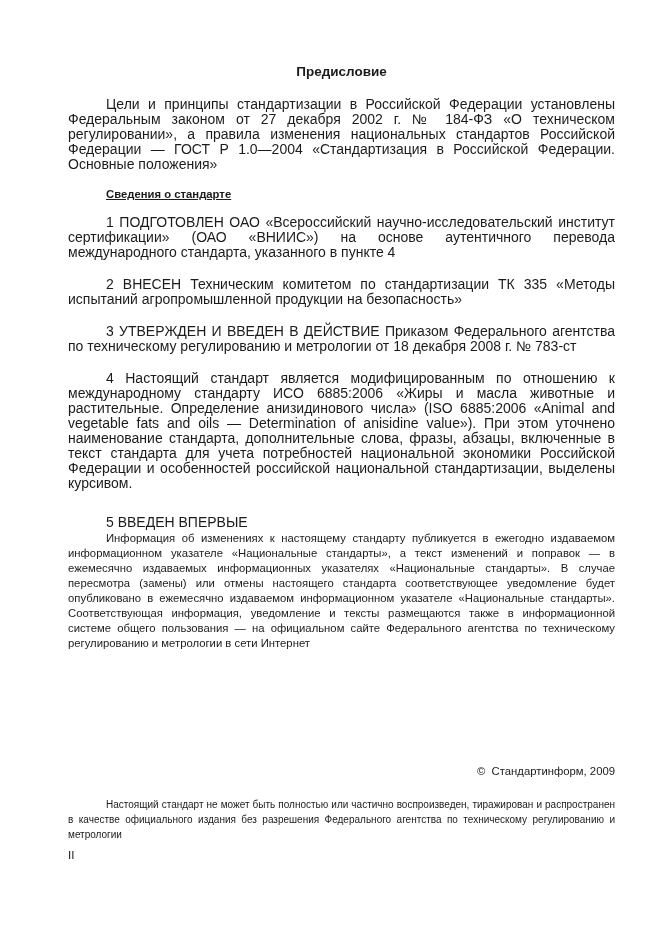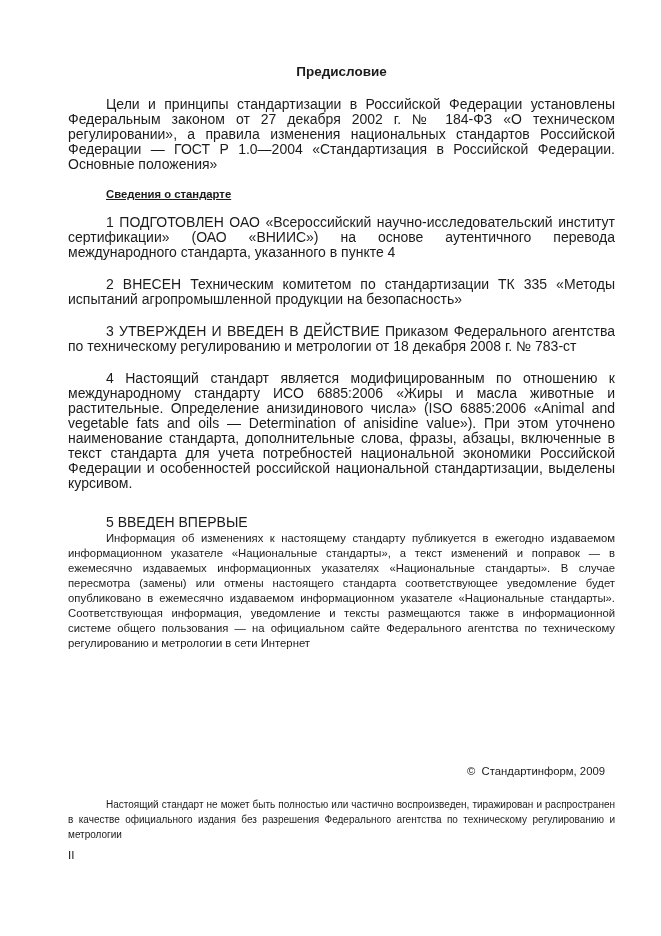--- a/index.html
+++ b/index.html
@@ -53,21 +53,21 @@
     right: 46px;
     top: 531px;
     font-size: 11.3px;
     line-height: 15px;
     text-align: justify;
     text-indent: 38px;
     margin: 0;
   }
   .copyright {
     position: absolute;
-    right: 56px;
+    right: 46px;
     top: 764px;
     font-size: 11.3px;
     line-height: 15px;
     white-space: pre-wrap;
   }
   .restriction {
     position: absolute;
     left: 68px;
     right: 46px;
     top: 797px;

